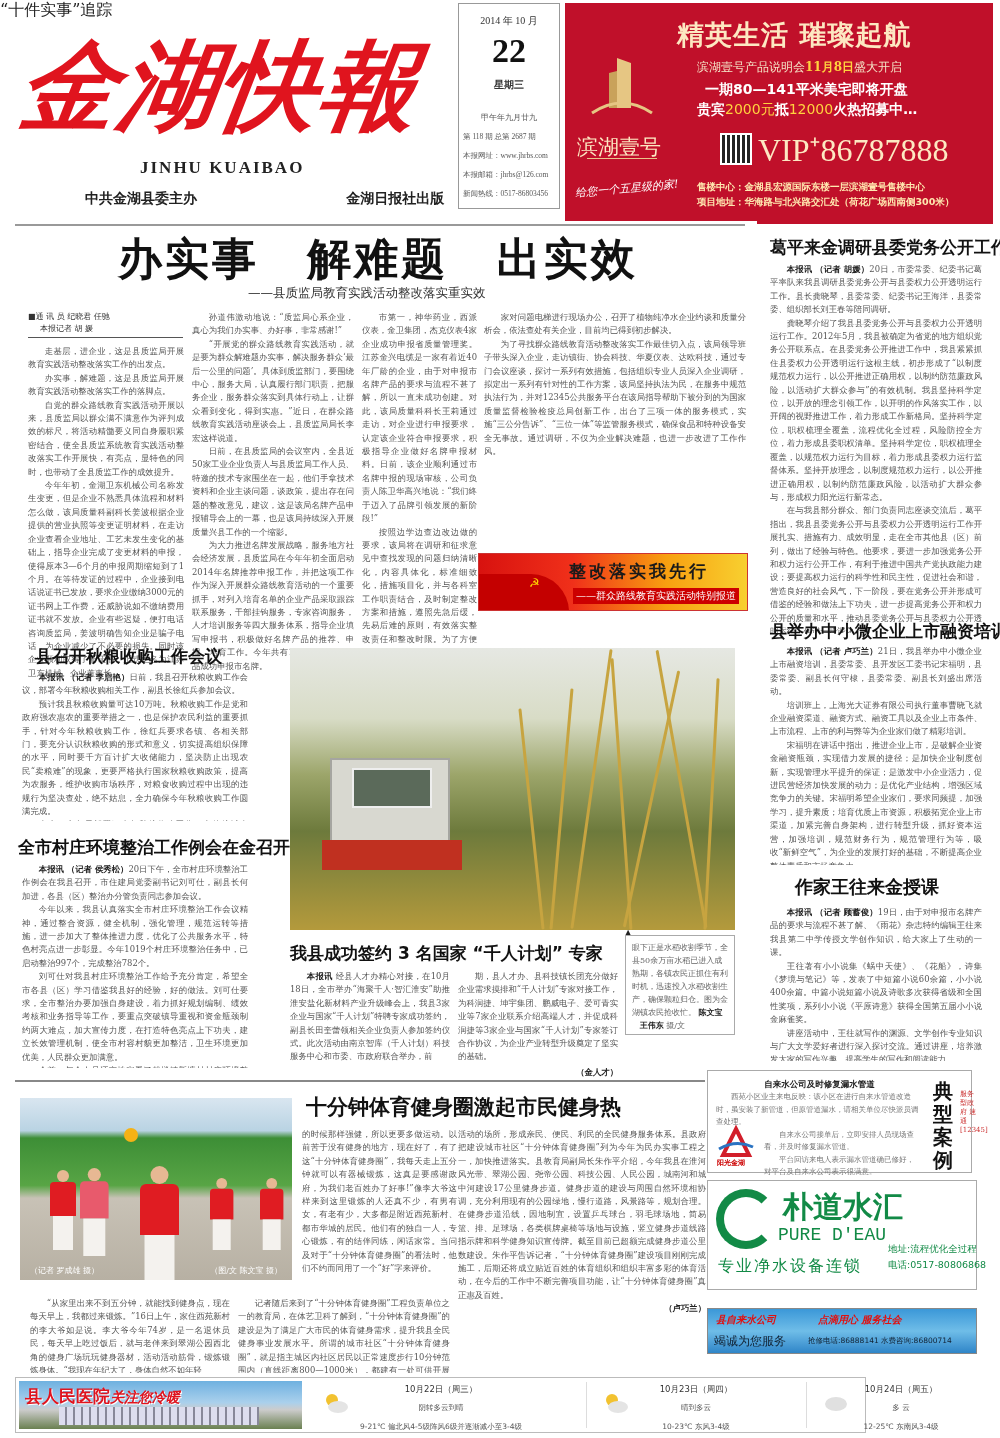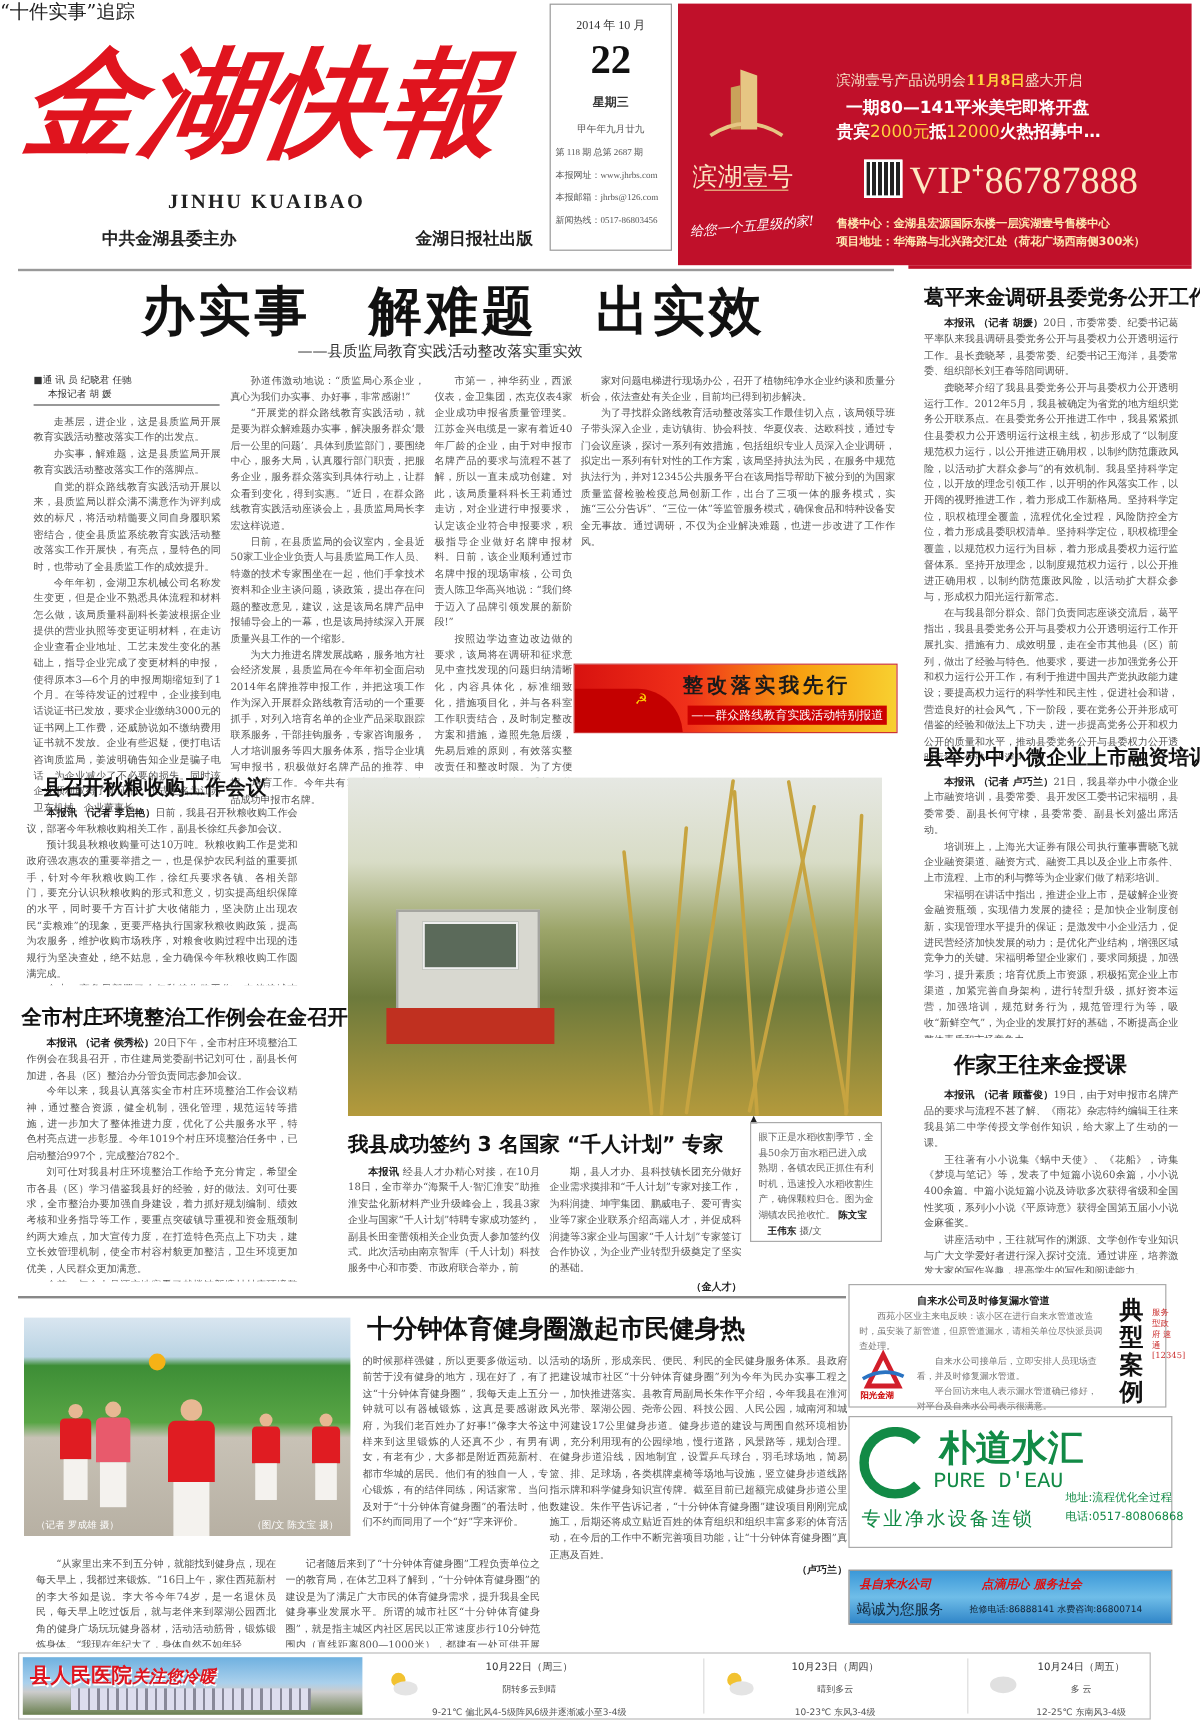--- a/index.html
+++ b/index.html
@@ -14,21 +14,21 @@
   
   .masthead-title { left: 20px; top: 18px; width: 420px; height: 135px; color: #e0141e; font-family: "DejaVu Serif", serif; font-weight: bold; font-style: italic; font-size: 98px; letter-spacing: 2px; line-height: 135px; transform: skewX(-8deg); }
   .masthead-pinyin { left: 140px; top: 158px; font-family: "Liberation Serif", serif; font-weight: bold; font-size: 17px; letter-spacing: 2px; color: #222; }
   .masthead-sponsor { left: 85px; top: 190px; font-family: "DejaVu Sans", sans-serif; font-weight: bold; font-size: 14px; color: #222; word-spacing: 20px; }
 
   
   .datebox { left: 458px; top: 3px; width: 102px; height: 206px; border: 1px solid #999; padding: 4px 4px; font-family: "Liberation Serif", serif; font-size: 8px; color: #333; text-align: center; }
   .datebox .ym { font-size: 10px; margin-top: 6px; }
   .datebox .day { font-size: 34px; font-weight: bold; color: #111; margin-top: 4px; line-height: 38px; }
   .datebox .wk { font-size: 10px; font-weight: bold; margin-top: 8px; }
-  .datebox .lunar { font-size: 8px; margin-top: 10px; color: #555; }
+  .datebox .lunar { font-size: 8px; margin-top: 20px; color: #555; }
   .datebox .issue, .datebox .line { text-align: left; font-size: 7.5px; margin-top: 9px; color: #555; white-space: nowrap; }
 
   
   .ad-top { left: 565px; top: 3px; width: 428px; height: 218px; background: #c0102a; color: #fff; overflow: hidden; }
   .ad-top .slogan { position: absolute; left: 112px; top: 14px; font-family: "DejaVu Serif", serif; font-size: 27px; color: #fde8c2; font-weight: bold; letter-spacing: 1px; white-space: nowrap; }
   .ad-top .launch { position: absolute; left: 132px; top: 56px; font-size: 12px; color: #f5e6c8; white-space: nowrap; }
   .ad-top .launch b { color: #ffd23e; }
   .ad-top .promo1 { position: absolute; left: 140px; top: 78px; font-family: "DejaVu Sans", sans-serif; font-weight: bold; font-size: 14px; color: #fff; white-space: nowrap; }
   .ad-top .promo2 { position: absolute; left: 132px; top: 98px; font-family: "DejaVu Sans", sans-serif; font-weight: bold; font-size: 14px; color: #fff; white-space: nowrap; }
   .ad-top .promo2 b { color: #ffd23e; font-weight: normal; }
@@ -96,21 +96,21 @@
   .ad-water .info { position: absolute; left: 180px; top: 60px; font-size: 9.5px; color: #128a46; line-height: 16px; white-space: nowrap; font-family: "DejaVu Sans", sans-serif; }
   .ad-water .logo { position: absolute; left: 8px; top: 8px; width: 60px; height: 60px; border-radius: 50%; border: 8px solid #128a46; border-right-color: transparent; }
 
   .ad-tap { left: 707px; top: 1308px; width: 270px; height: 46px; background: linear-gradient(180deg,#3b98d8 0%,#6fbde8 50%,#2f85c8 100%); border: 1px solid #888; }
   .ad-tap .a { position: absolute; left: 8px; top: 4px; font-size: 10px; color: #e01010; font-weight: bold; font-style: italic; white-space: nowrap; }
   .ad-tap .b { position: absolute; left: 110px; top: 4px; font-size: 10px; color: #e01010; font-weight: bold; font-style: italic; white-space: nowrap; }
   .ad-tap .c { position: absolute; left: 6px; top: 24px; font-size: 12px; color: #123; white-space: nowrap; font-family: "DejaVu Sans", sans-serif; }
   .ad-tap .d { position: absolute; left: 100px; top: 27px; font-size: 7.5px; color: #123; white-space: nowrap; font-family: "DejaVu Sans", sans-serif; }
 
   
-  .bottom-strip { left: 15px; top: 1377px; width: 944px; height: 56px; border: 1px solid #bbb; }
+  .bottom-strip { left: 15px; top: 1377px; width: 851px; height: 56px; border: 1px solid #bbb; }
   .hosp-ad { position: absolute; left: 3px; top: 3px; width: 283px; height: 48px; background: linear-gradient(180deg,#6fb1e0 0%,#aad0ec 45%,#ccc 60%,#6a8050 100%); overflow: hidden; }
   .hosp-ad .t { position: absolute; left: 6px; top: 4px; font-family: "DejaVu Sans", sans-serif; font-weight: bold; font-size: 17px; color: #e0141e; white-space: nowrap; text-shadow: 1px 1px 0 #fff; }
   .hosp-ad .t span { font-size: 14px; font-family: "DejaVu Serif", serif; font-style: italic; }
   .hosp-ad .bld { position: absolute; left: 40px; top: 26px; width: 200px; height: 18px; background: repeating-linear-gradient(90deg,#dde 0 6px,#889 6px 8px); }
   .weather { position: absolute; top: 0; height: 54px; font-family: "DejaVu Sans", sans-serif; font-size: 7.5px; color: #555; text-align: center; }
   .weather .d { font-size: 8.5px; color: #333; margin-top: 6px; }
   .weather .c { margin-top: 7px; }
   .weather .tw { margin-top: 9px; }
   .weather .ic { position: absolute; left: 12px; top: 14px; width: 26px; height: 22px; }
   .sep { position: absolute; top: 4px; width: 1px; height: 46px; background: #ddd; }
@@ -139,20 +139,21 @@
 
 <div class="abs ad-top">
   <svg class="building" viewBox="0 0 70 70">
     <path d="M30 5 L44 10 L44 55 L30 55 Z" fill="#e6c683"></path>
     <path d="M22 20 L30 18 L30 55 L22 55 Z" fill="#c9a25a"></path>
     <path d="M5 60 Q35 40 65 60" stroke="#e6c683" stroke-width="3" fill="none"></path>
   </svg>
   <div class="brand">滨湖壹号</div>
   <div class="brand-sub"></div>
   <div class="tagline">给您一个五星级的家!</div>
+  <div class="slogan">精英生活  璀璨起航</div>
   <div class="launch"><span>滨湖壹号产品说明会</span><b>11月8日</b><span>盛大开启</span></div>
   <div class="promo1">一期80—141平米美宅即将开盘</div>
   <div class="promo2"><span>贵宾</span><b>2000元</b><span>抵</span><b>12000</b><span>火热招募中…</span></div>
   <div class="qr"></div>
   <div class="vip">VIP⁺86787888</div>
   <div class="addr">
     <div>售楼中心：金湖县宏源国际东楼一层滨湖壹号售楼中心</div>
     <div>项目地址：华海路与北兴路交汇处（荷花广场西南侧300米）</div>
   </div>
 </div>

